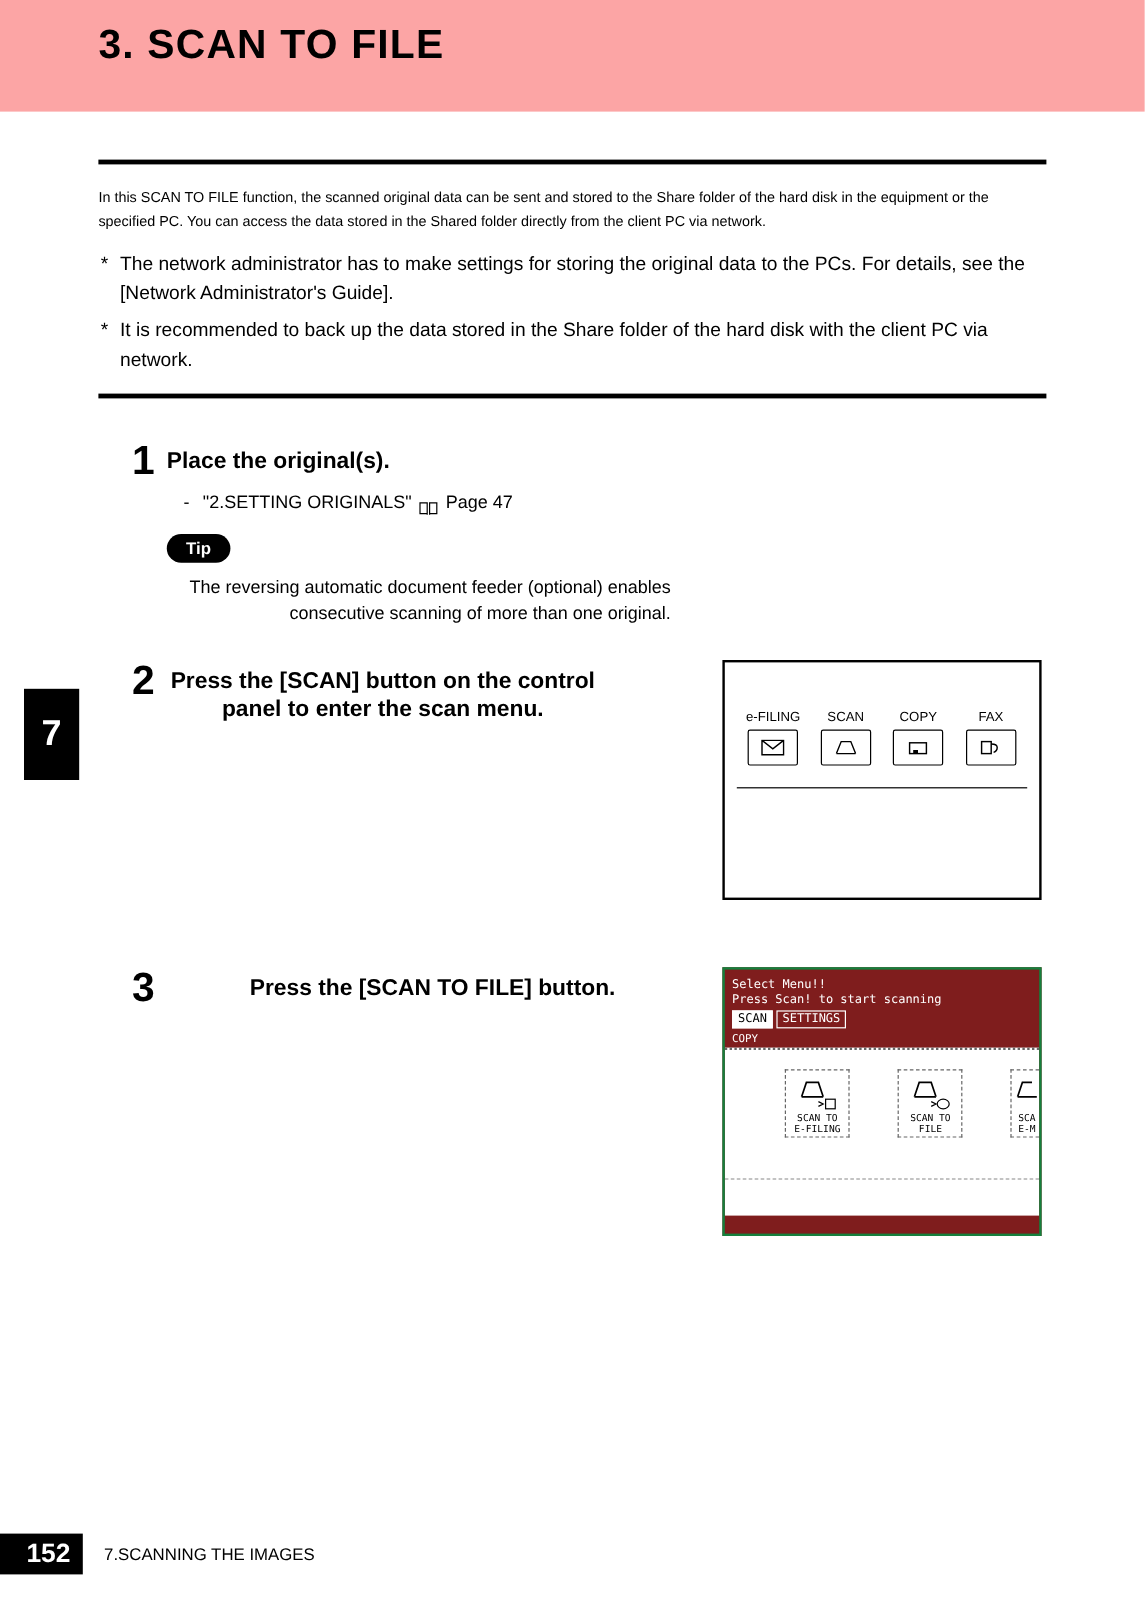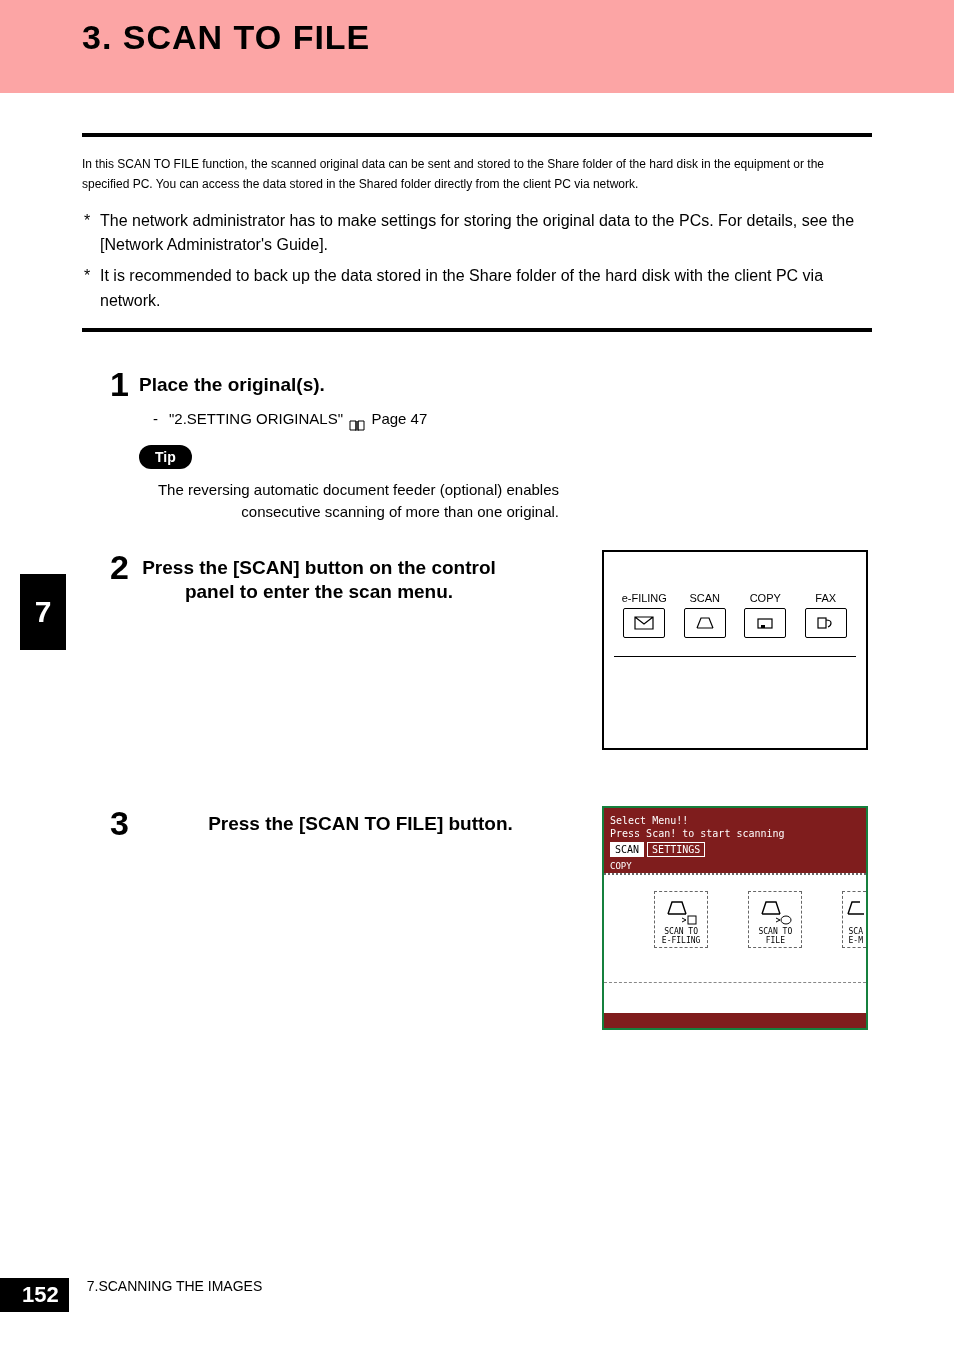--- a/index.html
+++ b/index.html
@@ -85,21 +85,21 @@
     justify-content: center;
   }
 
   .footer {
     position: absolute;
     bottom: 36px;
     left: 0;
     width: 100%;
     height: 34px;
     display: flex;
-    align-items: flex-start;
+    align-items: center;
   }
   .footer .pn {
     background: #000;
     color: #fff;
     font-size: 22px;
     font-weight: bold;
     padding: 4px 10px 4px 22px;
   }
   .footer .ft { font-size: 14px; margin-left: 18px; }
 

